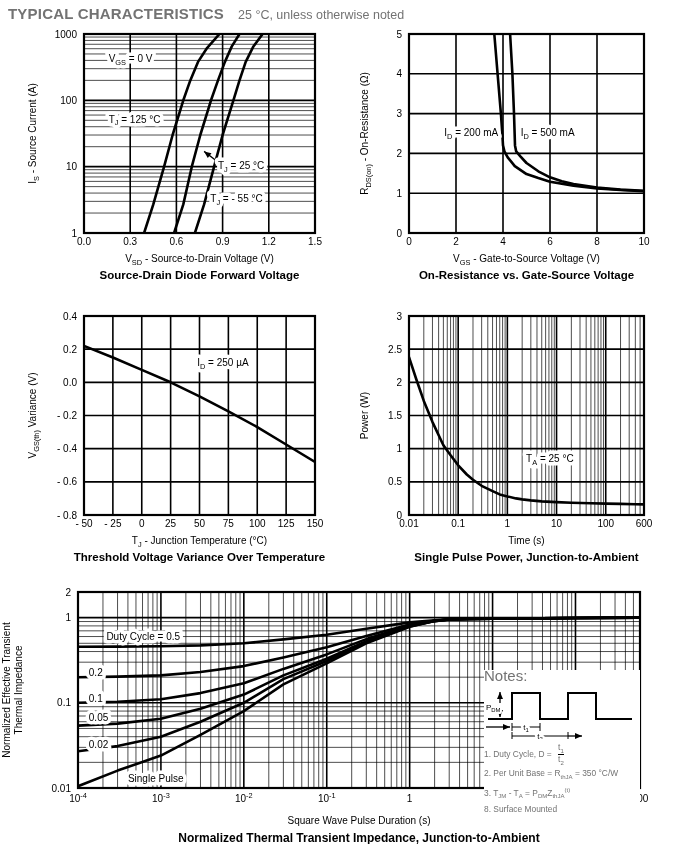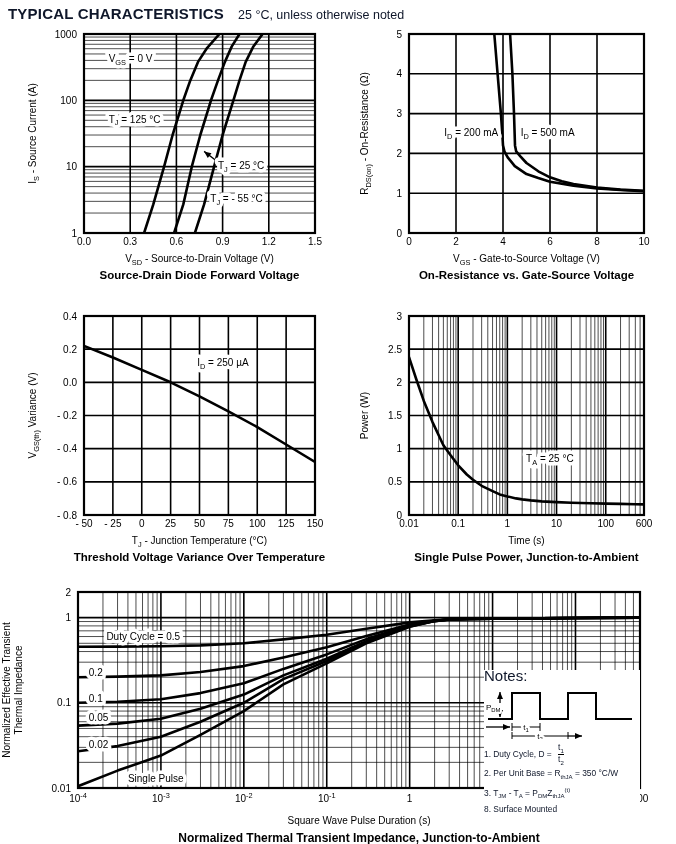--- a/index.html
+++ b/index.html
@@ -1,17 +1,17 @@
 <!DOCTYPE html>
 <html><head>
 <meta charset="utf-8">
 <style>
   html,body{margin:0;padding:0;background:#fff;}
   .page{width:676px;height:844px;background:#fff;position:relative;
-        font-family:"Liberation Sans",sans-serif;color:#0f172a;overflow:hidden;}
+        font-family:"Liberation Sans",sans-serif;color:#737373;overflow:hidden;}
   header{height:22px;box-sizing:border-box;padding:5px 0 0 8px;white-space:nowrap;}
   .h-title{font-weight:bold;font-size:15px;letter-spacing:.2px;}
   .h-sub{font-size:12.5px;margin-left:14px;}
   .grid{display:grid;grid-template-columns:338px 338px;}
   figure{margin:0;padding:0;}
   .chart-wide{position:relative;width:676px;height:266px;}
   svg text{font-family:"Liberation Sans","DejaVu Sans",sans-serif;}
   .notes{position:absolute;left:484px;top:84px;width:156px;background:#fff;
          font-size:8.4px;line-height:12px;white-space:nowrap;}
   .notes-heading{font-size:15px;margin-bottom:1px;}

